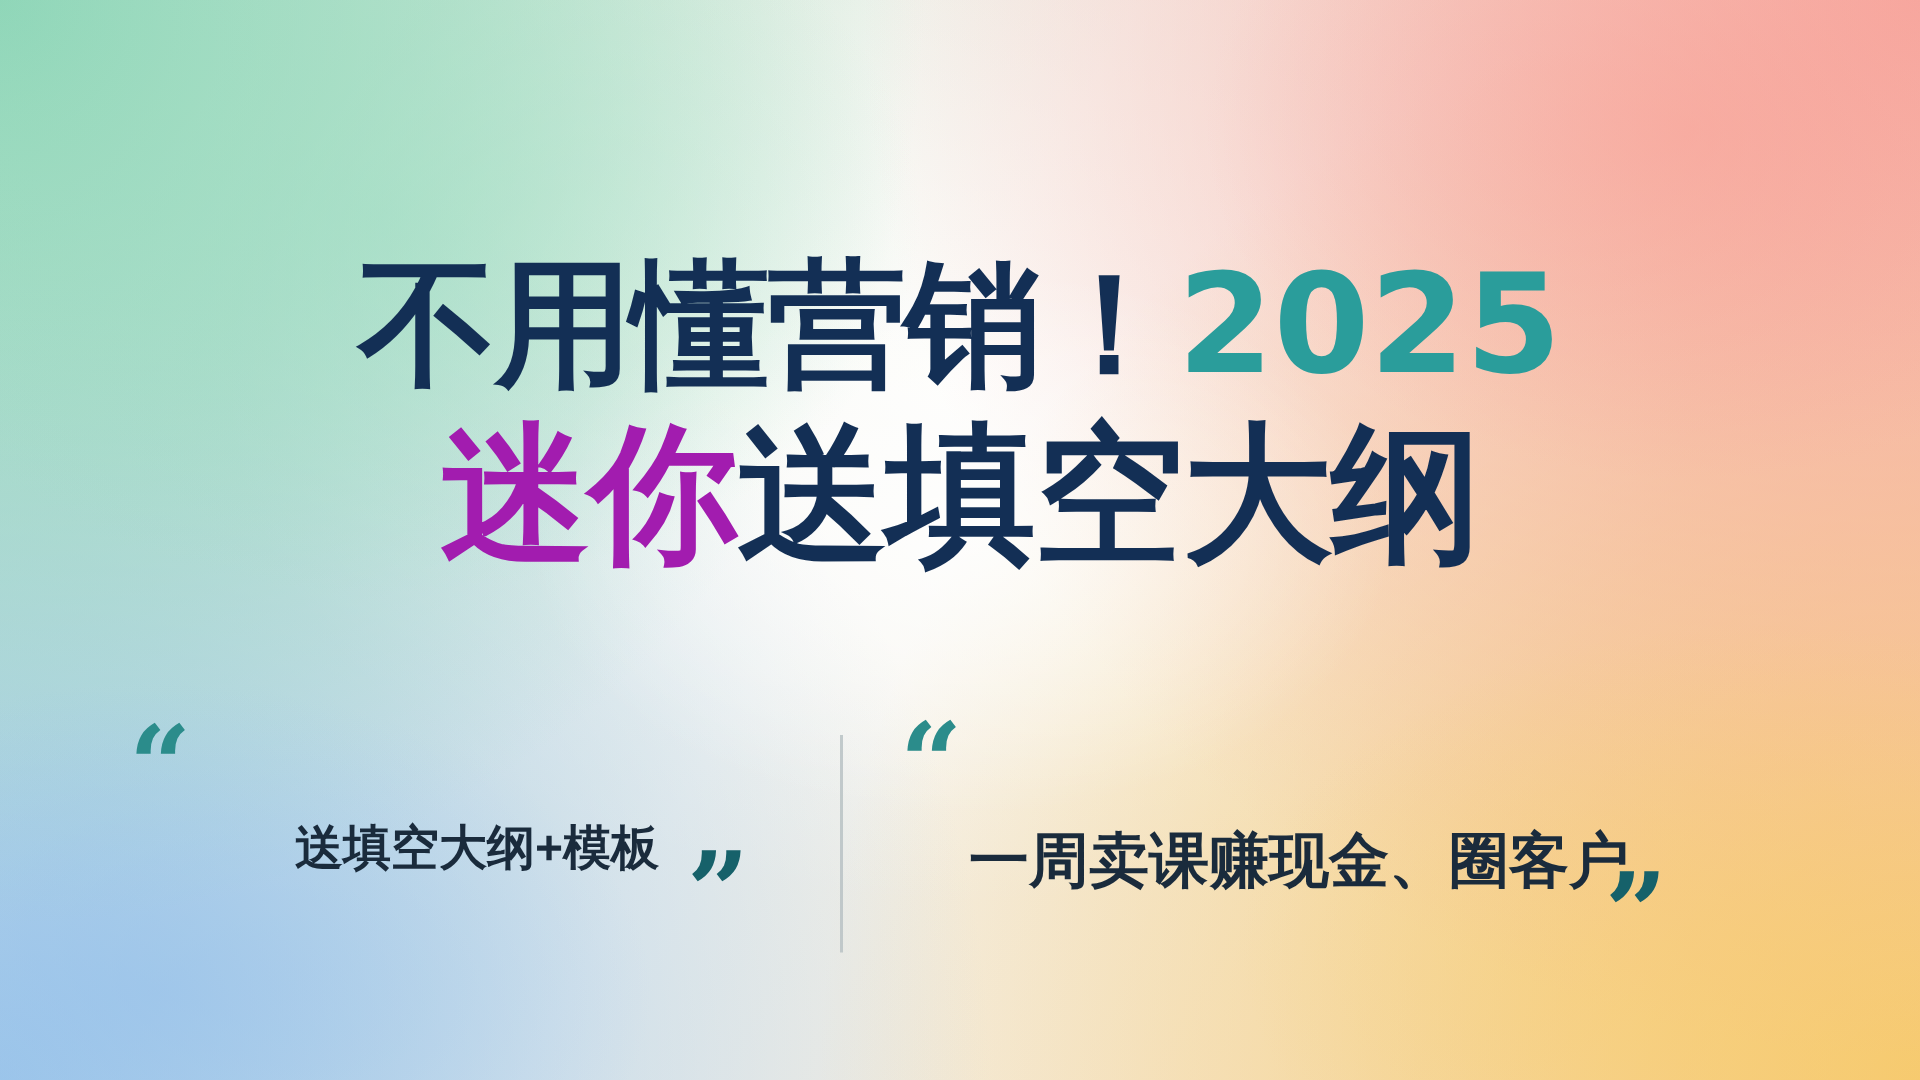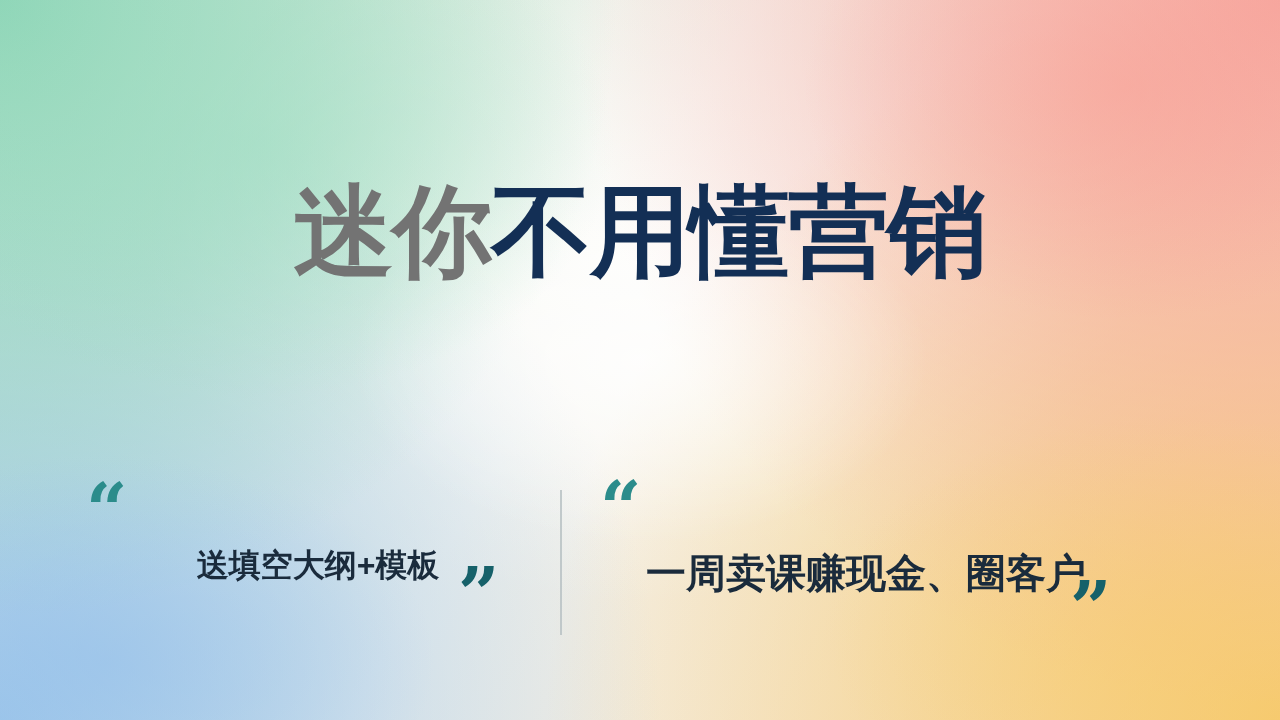--- a/index.html
+++ b/index.html
@@ -63,21 +63,21 @@
   }
   .line1 {
     font-size: 92px;
   }
   .line2 {
     font-size: 100px;
     margin-top: 10px;
   }
   .t-navy  { color: #132f55; }
   .t-teal  { color: #2a9d9b; }
-  .t-orange{ color: #737373; }
+  .t-orange{ color: #a21caf; }
   .num {
     font-family: "DejaVu Sans", sans-serif;
     font-weight: 700;
     letter-spacing: 0px;
   }
 
   
   .quotes {
     position: absolute;
     left: 0;
@@ -140,22 +140,25 @@
 </head>
 <body>
 
 <div class="poster">
   <div class="bg-base"></div>
   <div class="bg-soft"></div>
 
   <div class="content">
 
     <div class="headline">
+      <div class="line line1">
+        <span class="t-navy">不用懂营销！</span><span class="t-teal num">2025</span>
+      </div>
       <div class="line line2">
-        <span class="t-orange">迷你</span><span class="t-navy">不用懂营销</span>
+        <span class="t-orange">迷你</span><span class="t-navy">送填空大纲</span>
       </div>
     </div>
 
     <div class="quotes">
 
       <div class="qblock qleft">
         <span class="qmark qmark-open">“</span>
         <div class="qtext">送填空大纲+模板</div>
         <span class="qmark qmark-close">”</span>
       </div>

